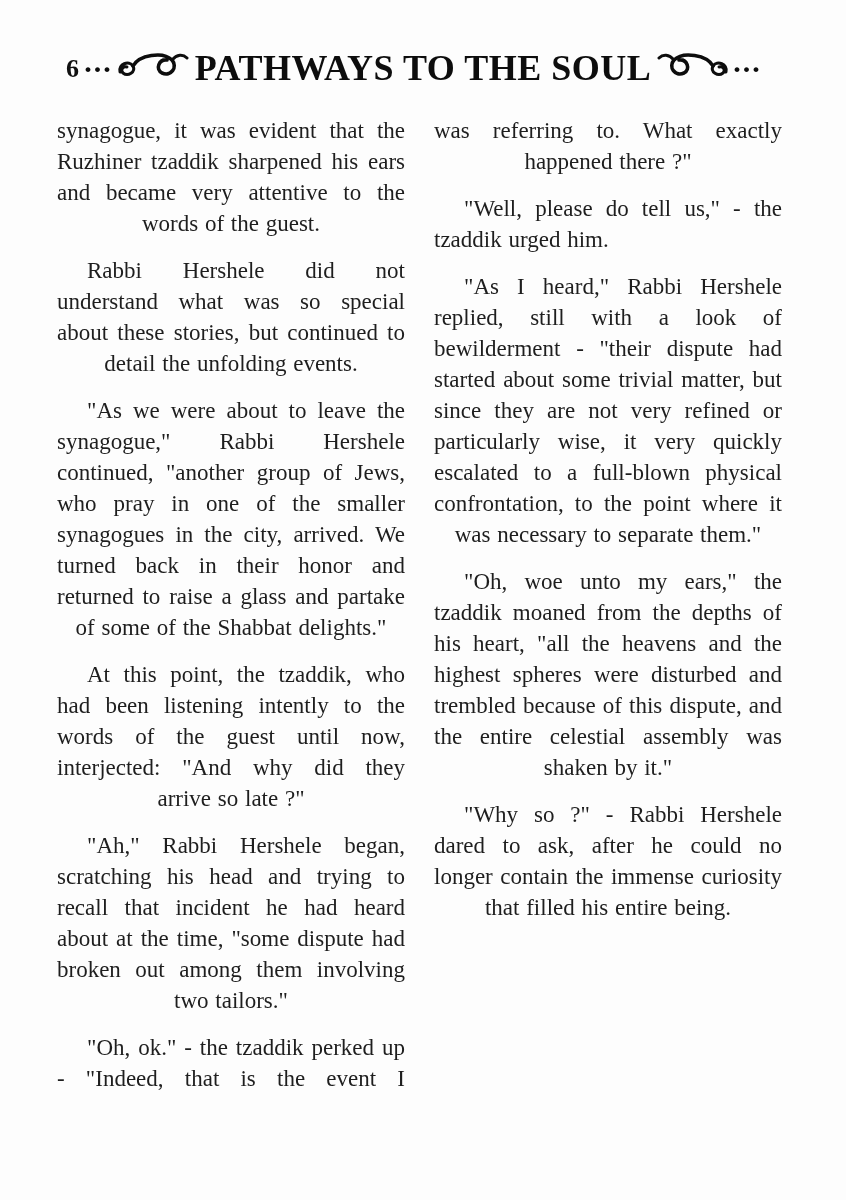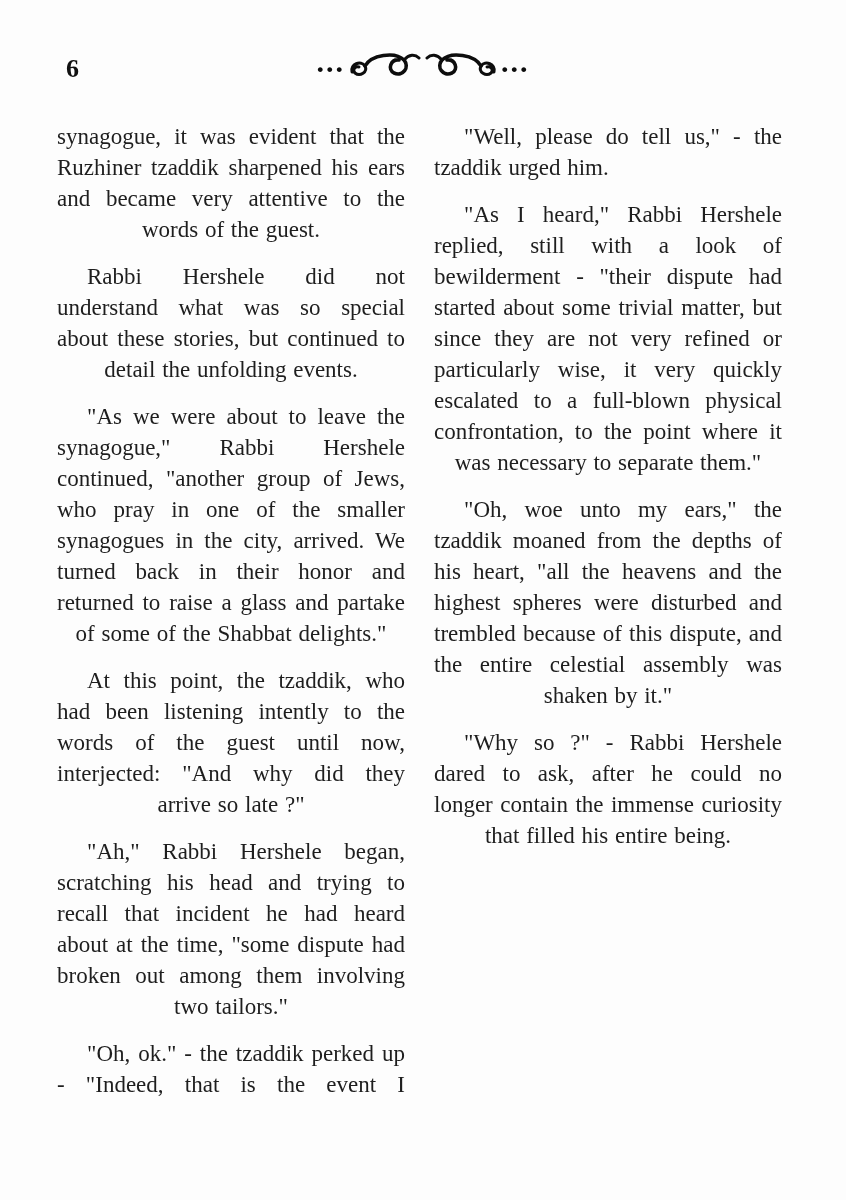--- a/index.html
+++ b/index.html
@@ -56,21 +56,21 @@
     margin-top: 7px;
     font-size: 21px;
     font-weight: bold;
     color: #111;
     letter-spacing: 0.2px;
   }
   .columns {
     display: flex;
     gap: 29px;
     padding: 0 64px 0 57px;
-    margin-top: 29px;
+    margin-top: 23px;
   }
   .col { flex: 1; min-width: 0; }
   .para {
     margin: 0 0 16px 0;
     font-size: 23px;
     line-height: 31px;
     text-align: justify;
     text-align-last: center;
     text-indent: 30px;
     color: #1e1e1e;
@@ -90,20 +90,21 @@
   <div class="header">
     <div class="title-row">
       <span class="orn-dots">...</span>
       <svg class="flourish" viewBox="0 0 72 34" xmlns="http://www.w3.org/2000/svg">
         <g fill="none" stroke="#0d0d0d" stroke-linecap="round">
           <path d="M3 21 C1 13, 12 9, 16 15 C19 21, 11 26, 6 22 C3 19, 6 15, 10 16" stroke-width="3"></path>
           <path d="M16 15 C22 4, 46 0, 55 9 C61 16, 54 26, 45 22 C38 18, 42 8, 50 9" stroke-width="3.6"></path>
           <path d="M55 9 C60 3, 66 3, 70 7" stroke-width="3"></path>
         </g>
       </svg>
+      <span class="title">PATHWAYS TO THE SOUL</span>
       <svg class="flourish mirror" viewBox="0 0 72 34" xmlns="http://www.w3.org/2000/svg">
         <g fill="none" stroke="#0d0d0d" stroke-linecap="round">
           <path d="M3 21 C1 13, 12 9, 16 15 C19 21, 11 26, 6 22 C3 19, 6 15, 10 16" stroke-width="3"></path>
           <path d="M16 15 C22 4, 46 0, 55 9 C61 16, 54 26, 45 22 C38 18, 42 8, 50 9" stroke-width="3.6"></path>
           <path d="M55 9 C60 3, 66 3, 70 7" stroke-width="3"></path>
         </g>
       </svg>
       <span class="orn-dots">...</span>
     </div>
   </div>
@@ -111,20 +112,21 @@
   <div class="columns">
     <div class="col">
       <p class="para no-indent">synagogue, it was evident that the Ruzhiner tzaddik sharpened his ears and became very attentive to the words of the guest.</p>
       <p class="para">Rabbi Hershele did not understand what was so special about these stories, but continued to detail the unfolding events.</p>
       <p class="para">"As we were about to leave the synagogue," Rabbi Hershele continued, "another group of Jews, who pray in one of the smaller synagogues in the city, arrived. We turned back in their honor and returned to raise a glass and partake of some of the Shabbat delights."</p>
       <p class="para">At this point, the tzaddik, who had been listening intently to the words of the guest until now, interjected: "And why did they arrive so late ?"</p>
       <p class="para">"Ah," Rabbi Hershele began, scratching his head and trying to recall that incident he had heard about at the time, "some dispute had broken out among them involving two tailors."</p>
       <p class="para cont-next">"Oh, ok." - the tzaddik perked up - "Indeed, that is the event I</p>
     </div>
     <div class="col">
+      <p class="para no-indent">was referring to. What exactly happened there ?"</p>
       <p class="para last-left">"Well, please do tell us," - the tzaddik urged him.</p>
       <p class="para">"As I heard," Rabbi Hershele replied, still with a look of bewilderment - "their dispute had started about some trivial matter, but since they are not very refined or particularly wise, it very quickly escalated to a full-blown physical confrontation, to the point where it was necessary to separate them."</p>
       <p class="para">"Oh, woe unto my ears," the tzaddik moaned from the depths of his heart, "all the heavens and the highest spheres were disturbed and trembled because of this dispute, and the entire celestial assembly was shaken by it."</p>
       <p class="para">"Why so ?" - Rabbi Hershele dared to ask, after he could no longer contain the immense curiosity that filled his entire being.</p>
     </div>
   </div>
 
 </div>
 
 </body></html>

